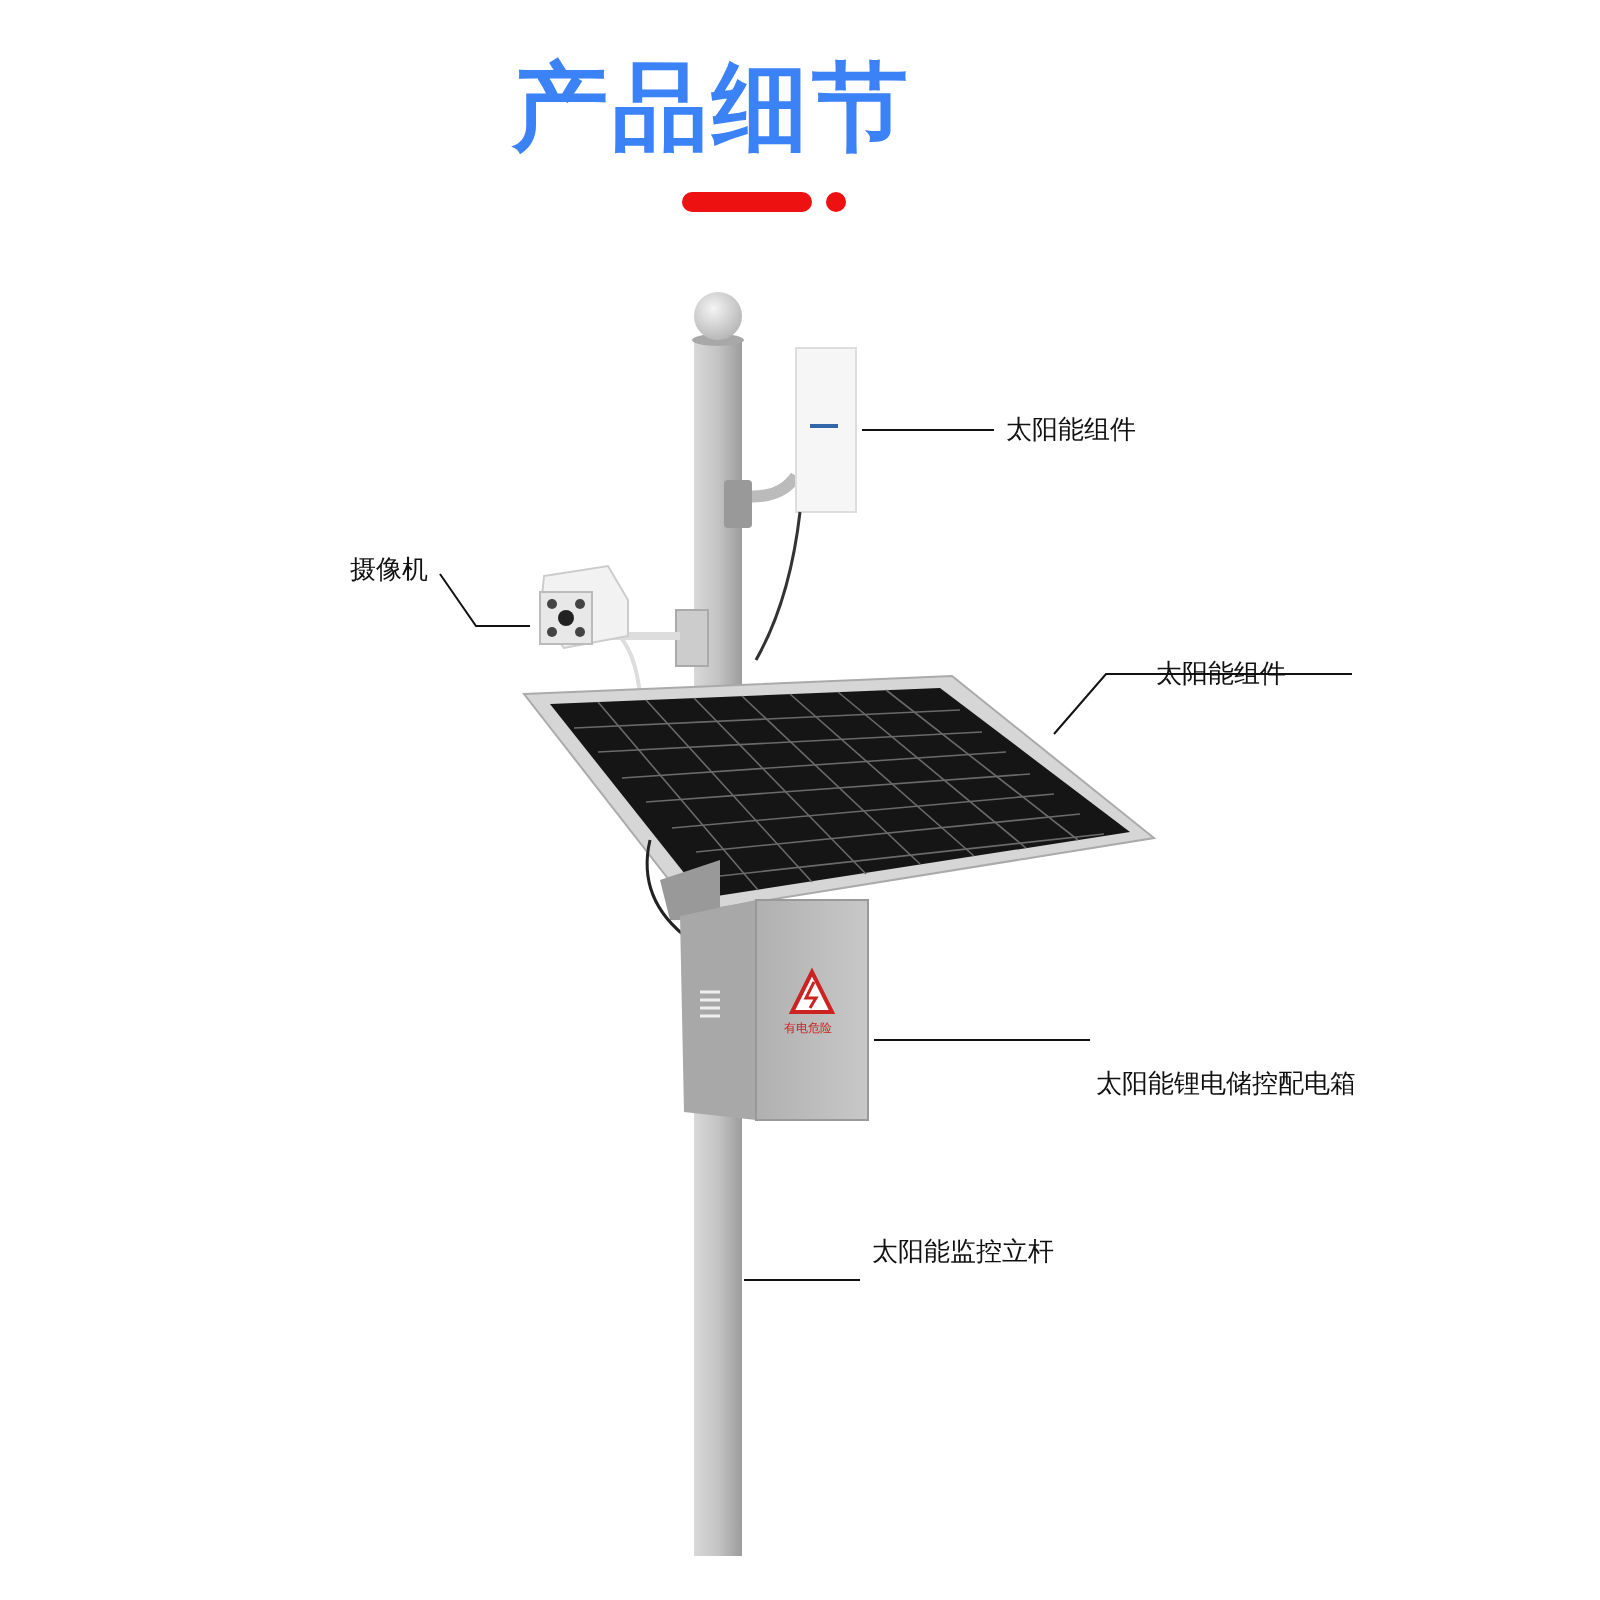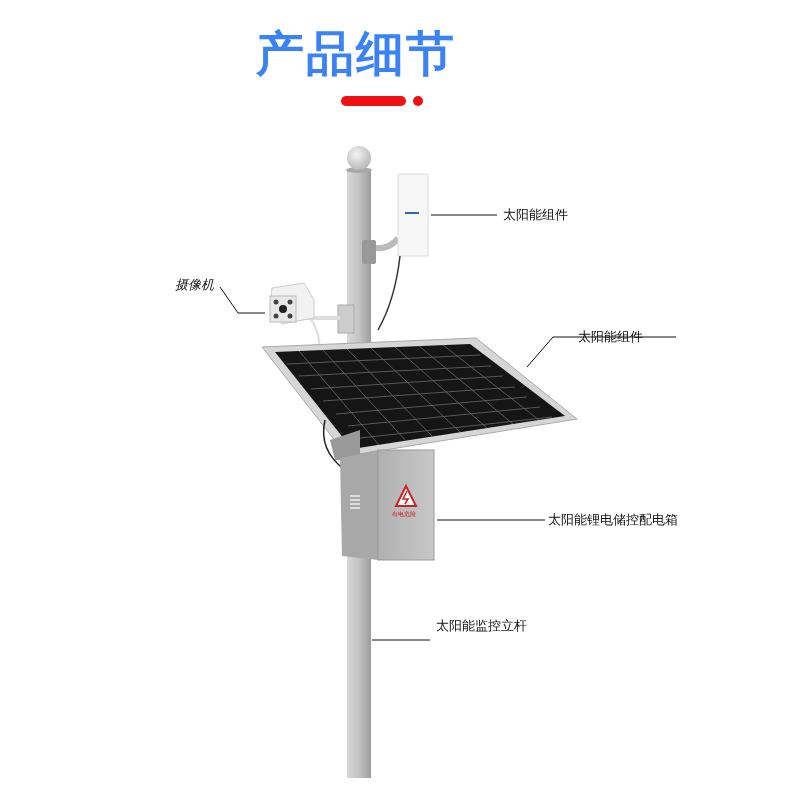--- a/index.html
+++ b/index.html
@@ -98,17 +98,17 @@
   <g stroke="#111" stroke-width="1" fill="none">
     <line x1="431" y1="215" x2="497" y2="215"></line>
     <polyline points="220,287 238,313 265,313"></polyline>
     <polyline points="527,367 553,337 676,337"></polyline>
     <line x1="437" y1="520" x2="545" y2="520"></line>
     <line x1="372" y1="640" x2="430" y2="640"></line>
   </g>
 </svg>
 
 <div class="label" style="left:503px; top:206px;">太阳能组件</div>
-<div class="label" style="left:175px; top:276px;font-style:italic;">摄像机</div>
+<div class="label" style="left:175px; top:276px;">摄像机</div>
 <div class="label" style="left:578px; top:328px;">太阳能组件</div>
-<div class="label" style="left:548px; top:511px;text-align:right;">太阳能锂电储控配电箱</div>
+<div class="label" style="left:548px; top:533px;text-align:right;">太阳能锂电储控配电箱</div>
 <div class="label" style="left:436px; top:617px;">太阳能监控立杆</div>
 <div class="label" style="left:392px; top:510px; font-size:6px; color:#cc2222;">有电危险</div>
 
 </body></html>

